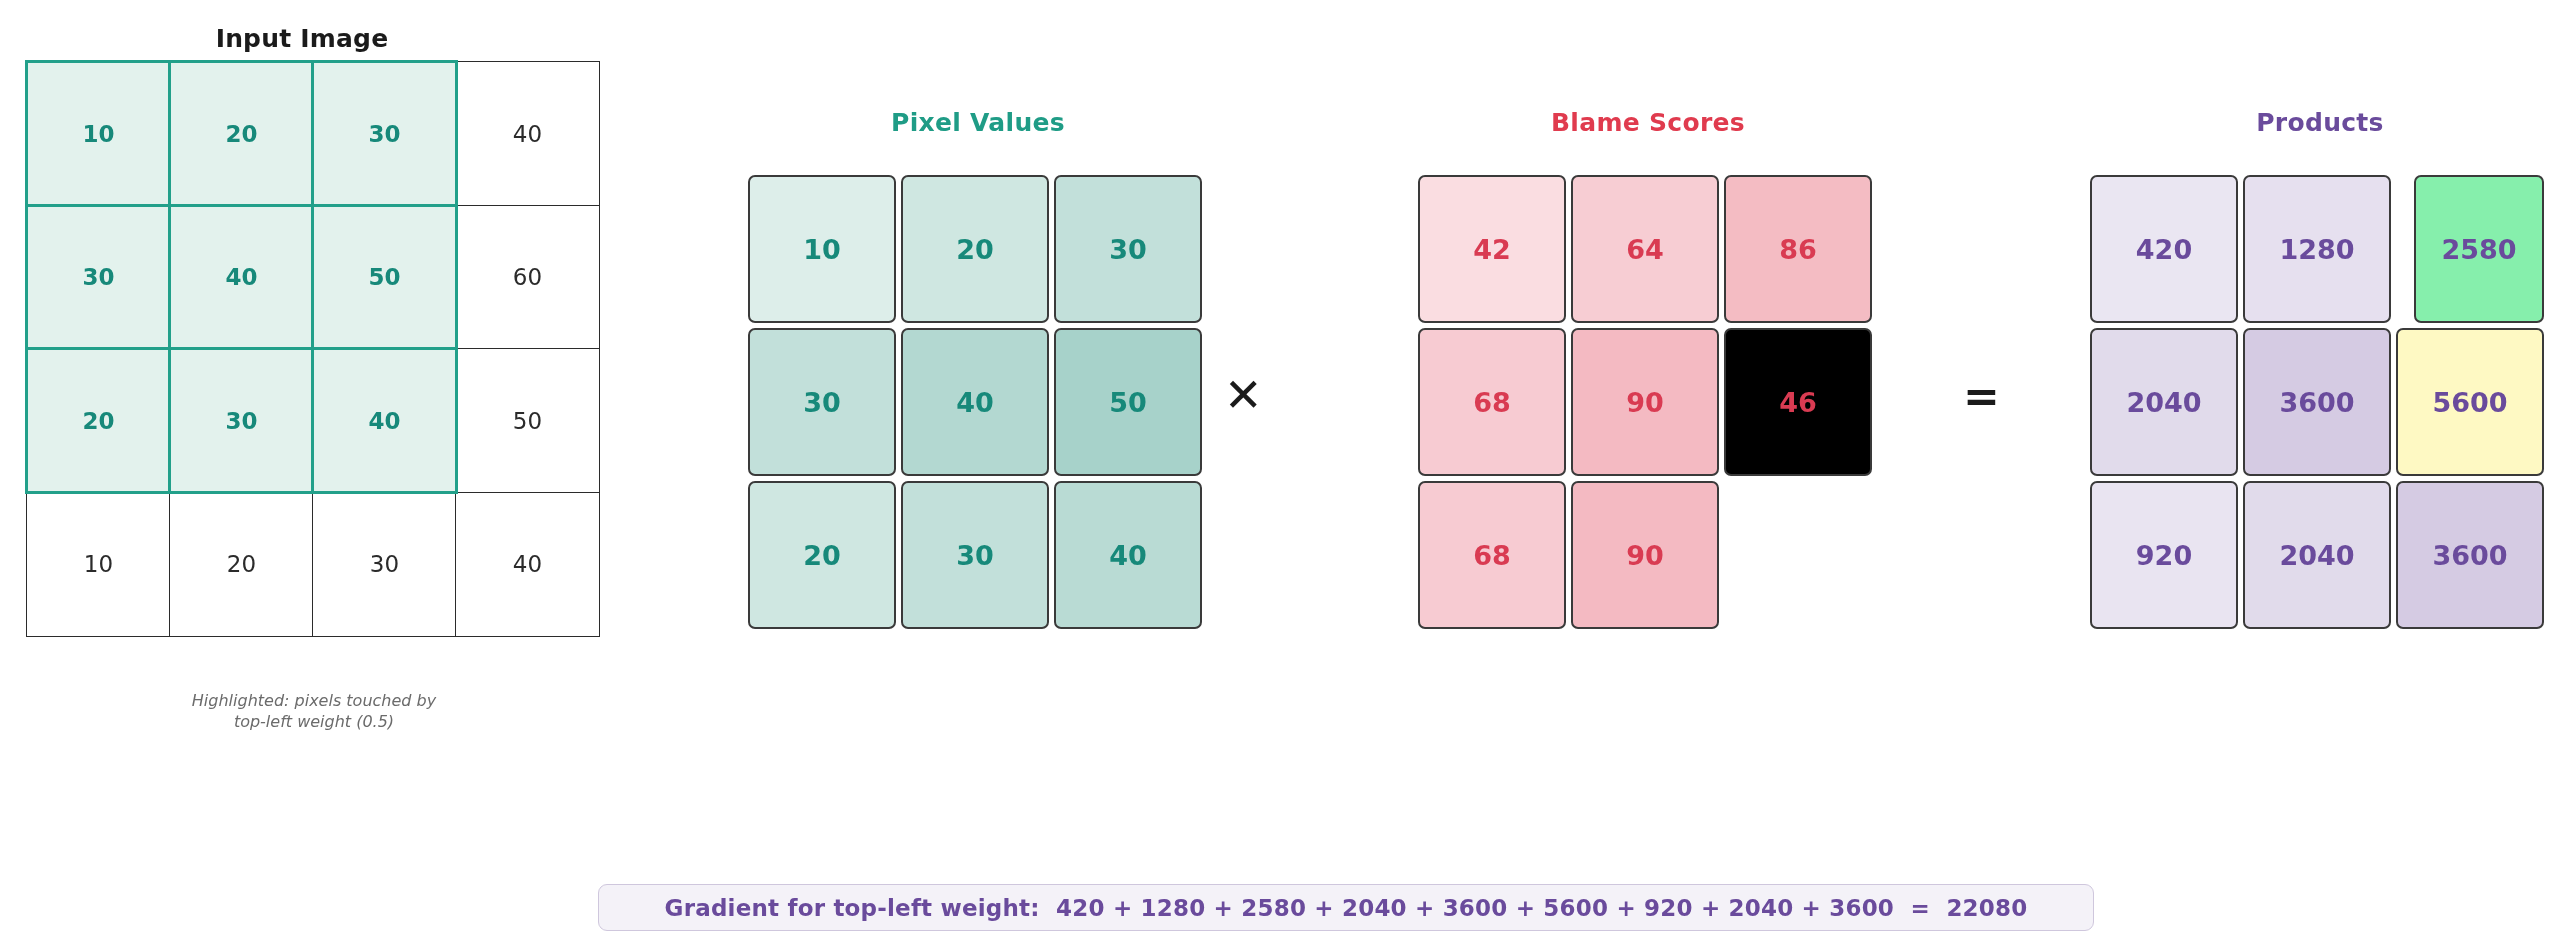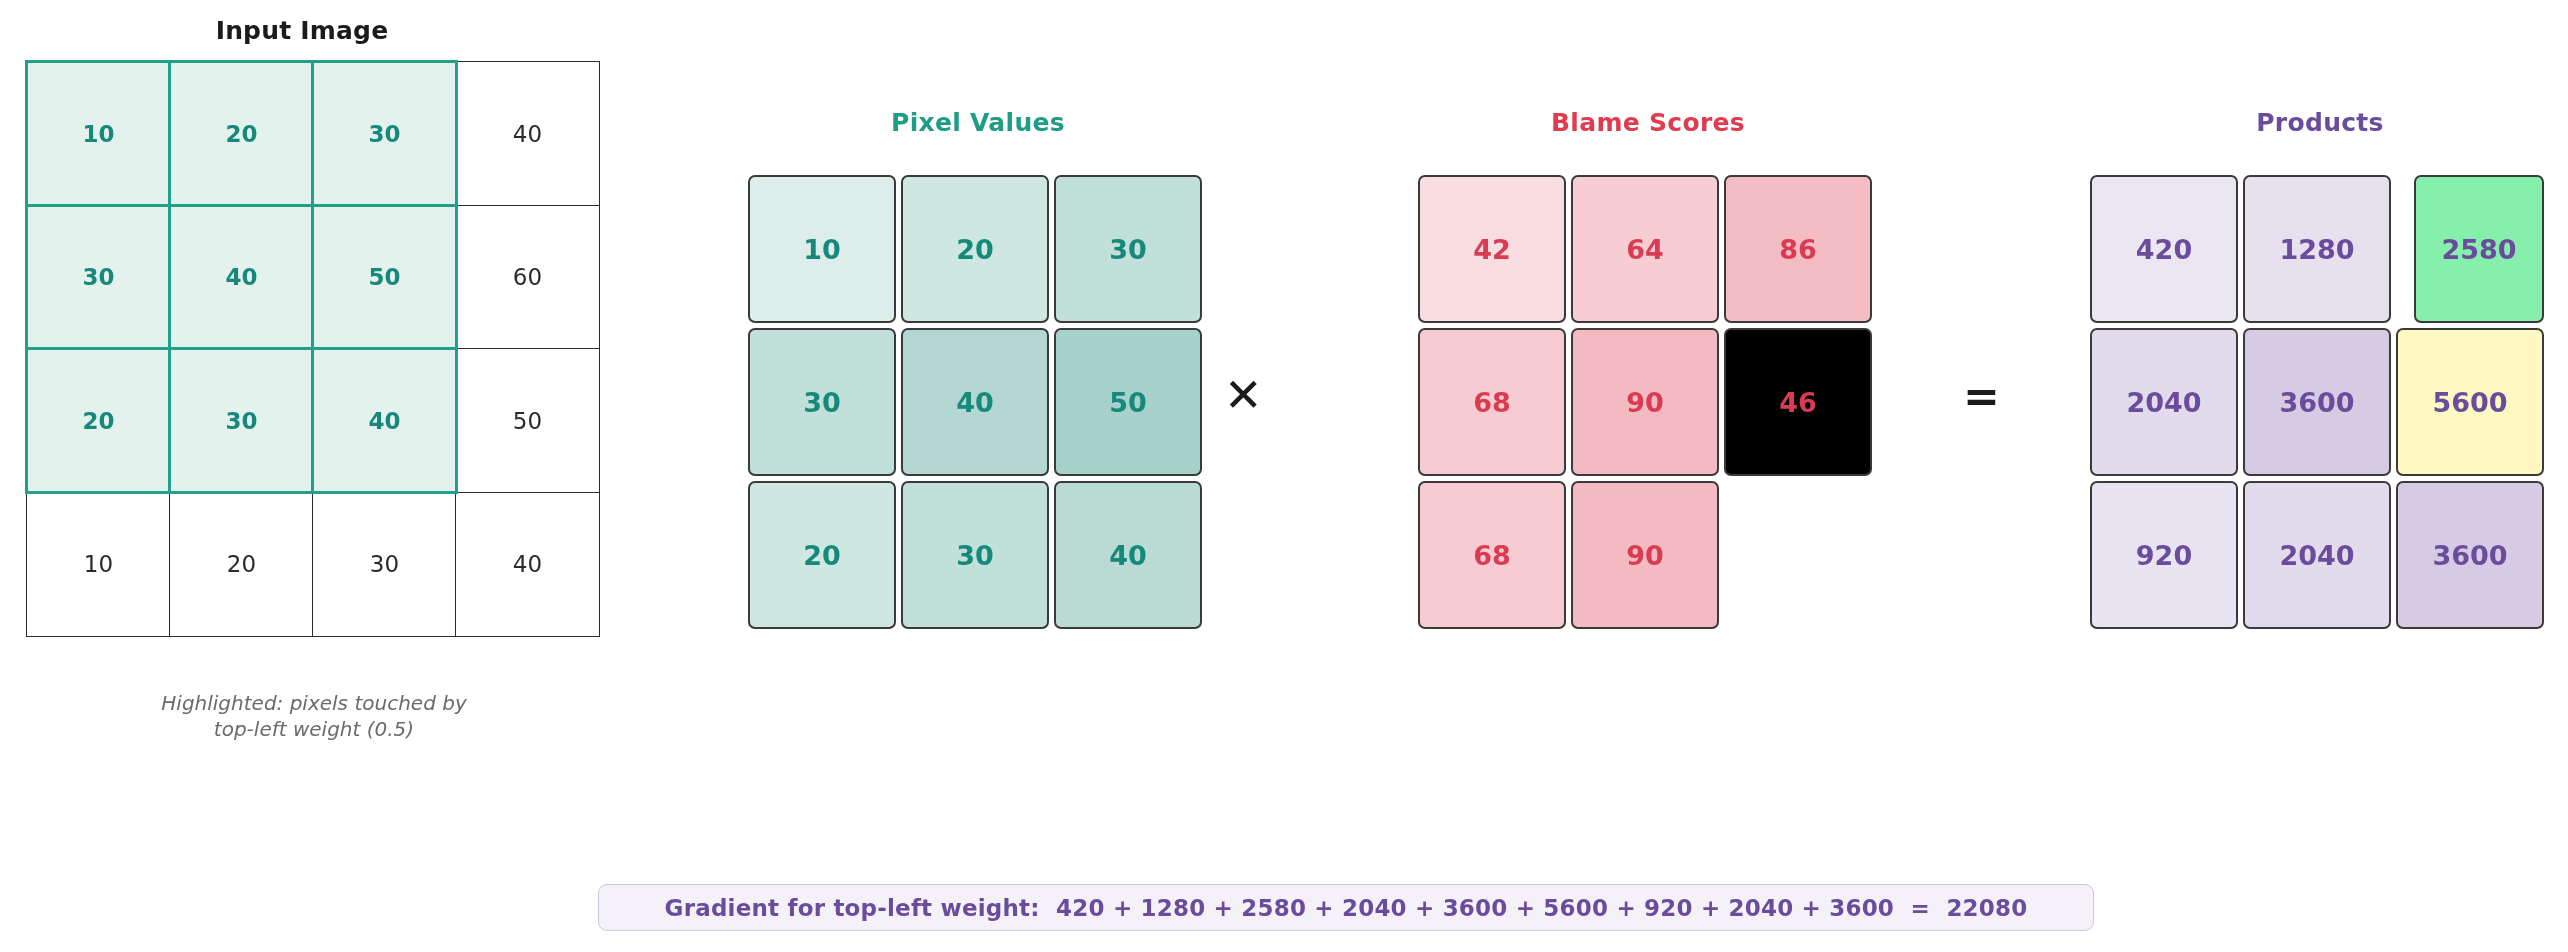--- a/index.html
+++ b/index.html
@@ -21,21 +21,21 @@
     left: 28px;
     top: 0px;
     width: 580px;
   }
   #input-title {
     text-align: center;
     font-size: 25px;
     font-weight: bold;
     color: #1b1b1b;
     letter-spacing: .2px;
-    padding-top: 16px;
+    padding-top: 24px;
     width: 572px;
     margin-left: -12px;
   }
   #input-grid {
     position: absolute;
     left: -1px;
     top: 62px;
     width: 572px;
     height: 574px;
     display: grid;
@@ -62,21 +62,21 @@
     color: #17897a;
     font-weight: bold;
     z-index: 2;
   }
   #input-caption {
     position: absolute;
     left: 0px;
     top: 690px;
     width: 572px;
     text-align: center;
-    font-size: 20px;
+    font-size: 16px;
     font-style: italic;
     color: #6b6b6b;
     line-height: 1.32;
   }
 
   
   .matrix-panel {
     position: absolute;
     top: 0;
   }

